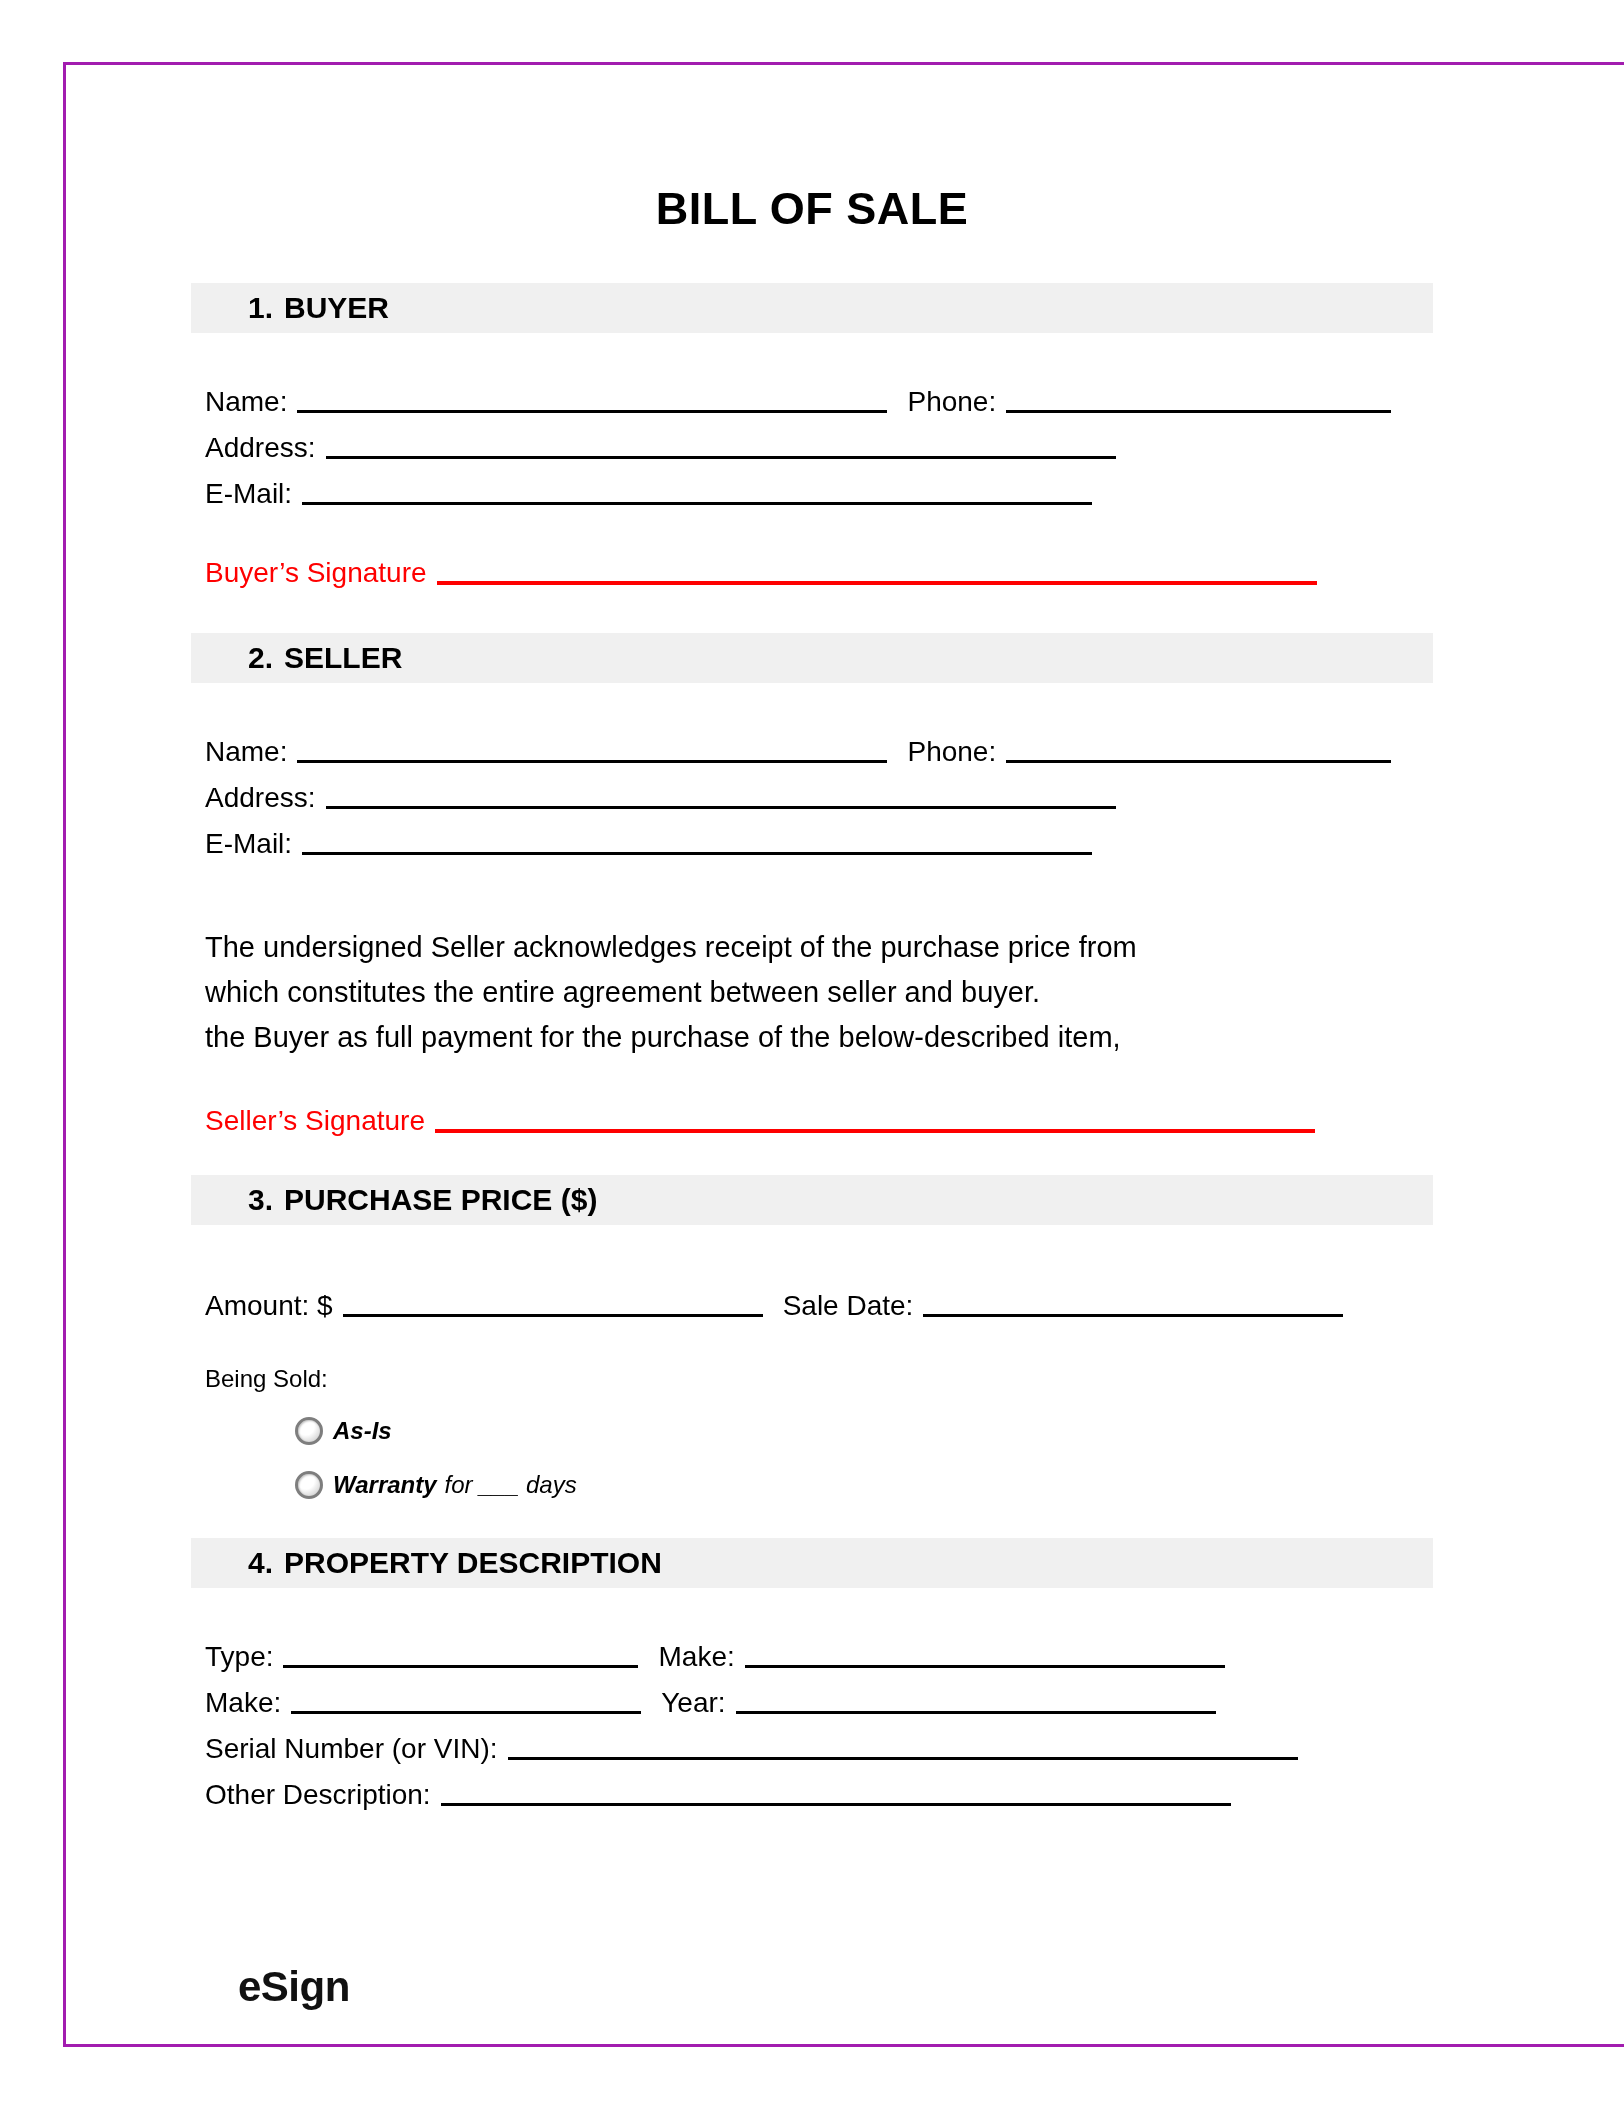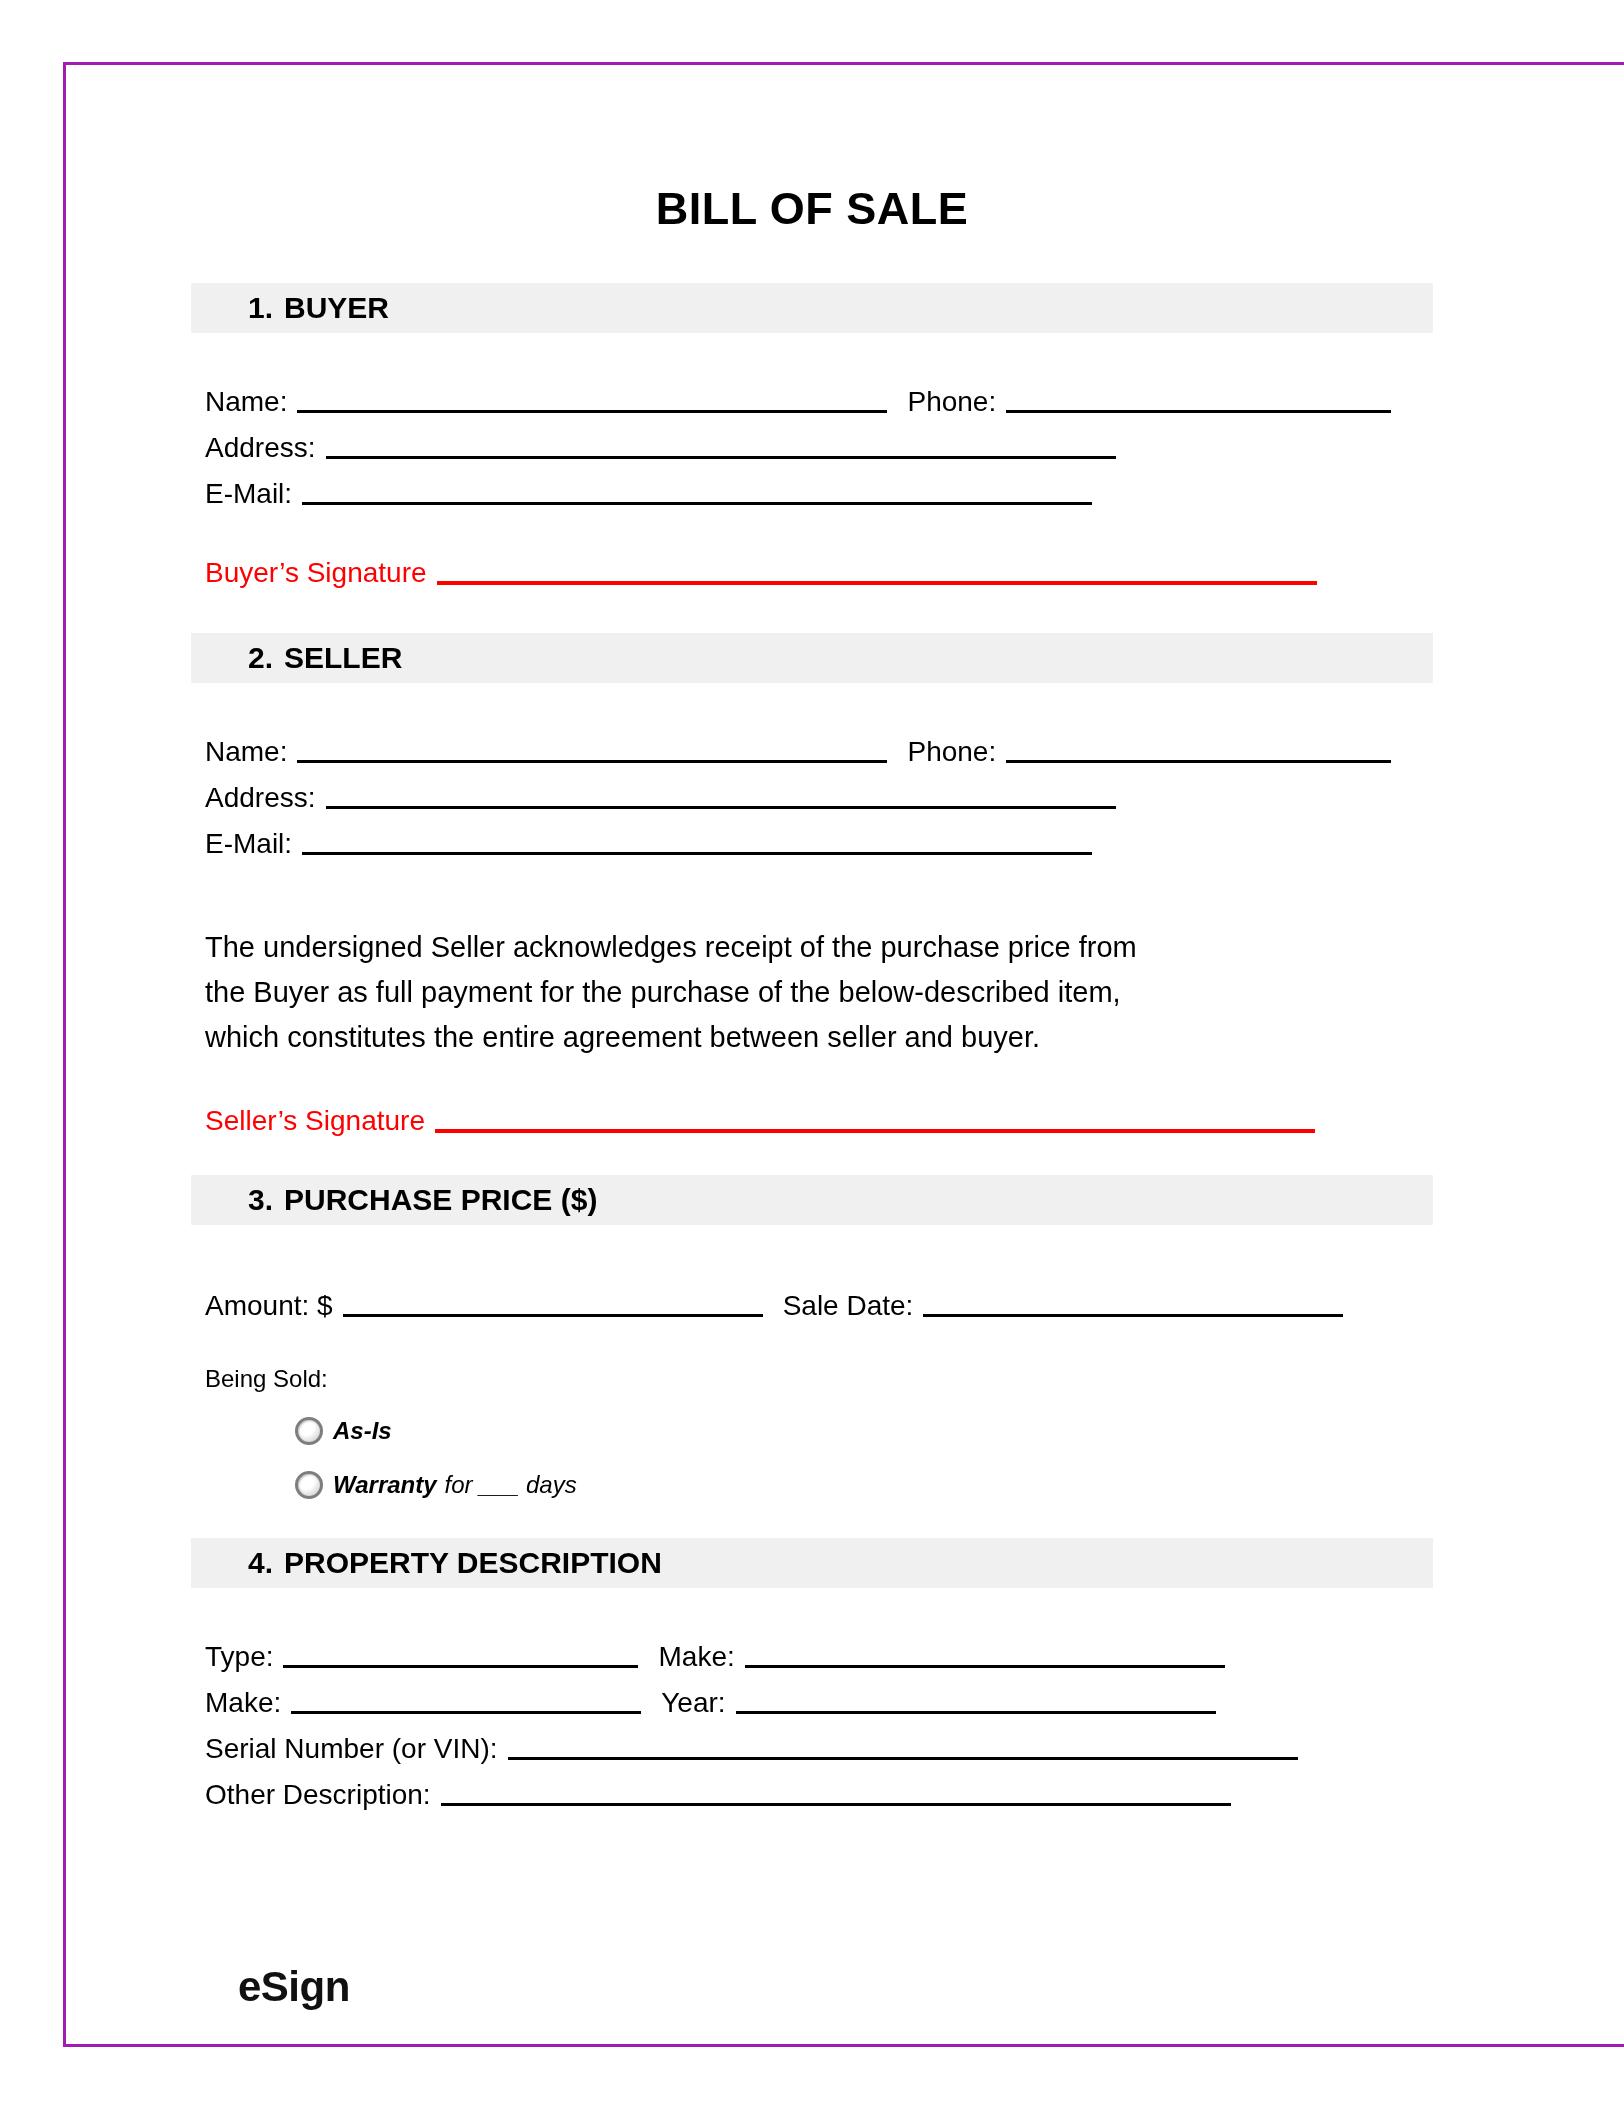--- a/index.html
+++ b/index.html
@@ -123,22 +123,22 @@
         <span class="line w-addr"></span>
       </div>
       <div class="row">
         <span class="lbl">E-Mail:</span>
         <span class="line w-email"></span>
       </div>
     </div>
 
     <div class="para">
       <div>The undersigned Seller acknowledges receipt of the purchase price from</div>
+      <div>which constitutes the entire agreement between seller and buyer.</div>
       <div>the Buyer as full payment for the purchase of the below-described item,</div>
-      <div>which constitutes the entire agreement between seller and buyer.</div>
     </div>
 
     <div class="row sig-row seller">
       <span class="lbl">Seller’s Signature</span>
       <span class="line w-sig"></span>
     </div>
 
     <div class="bar b3">
       <span class="num">3.</span>
       <span>PURCHASE PRICE ($)</span>

